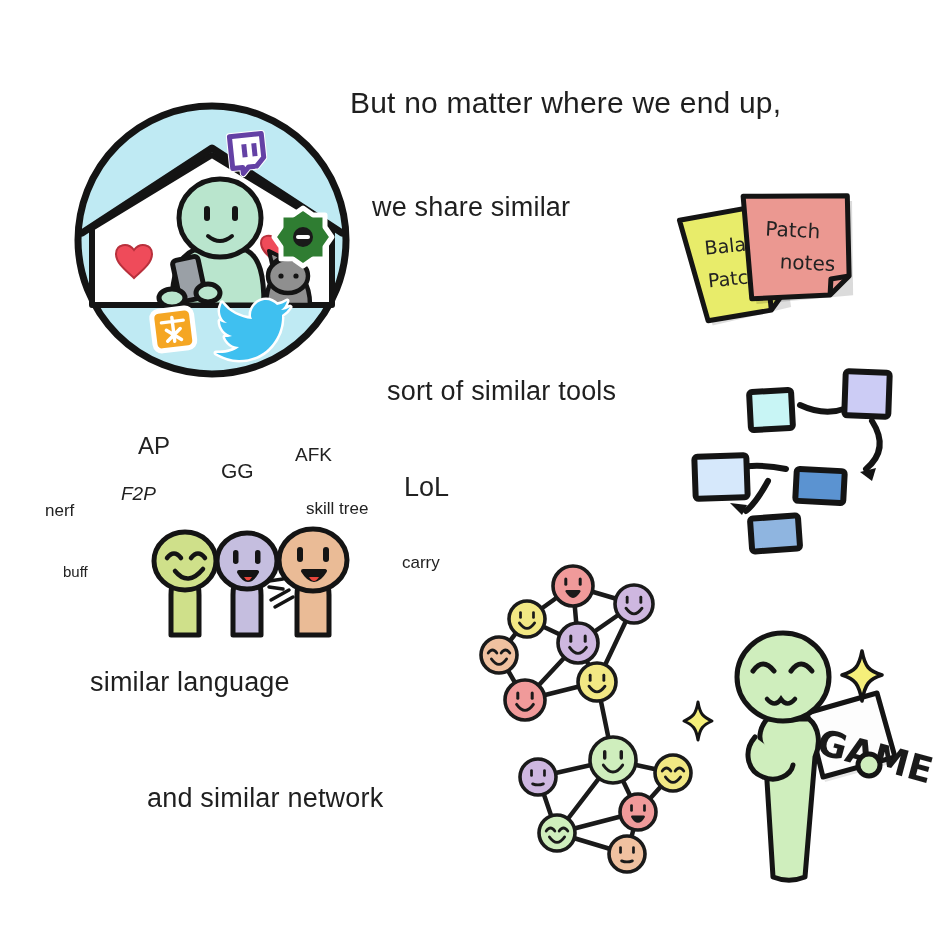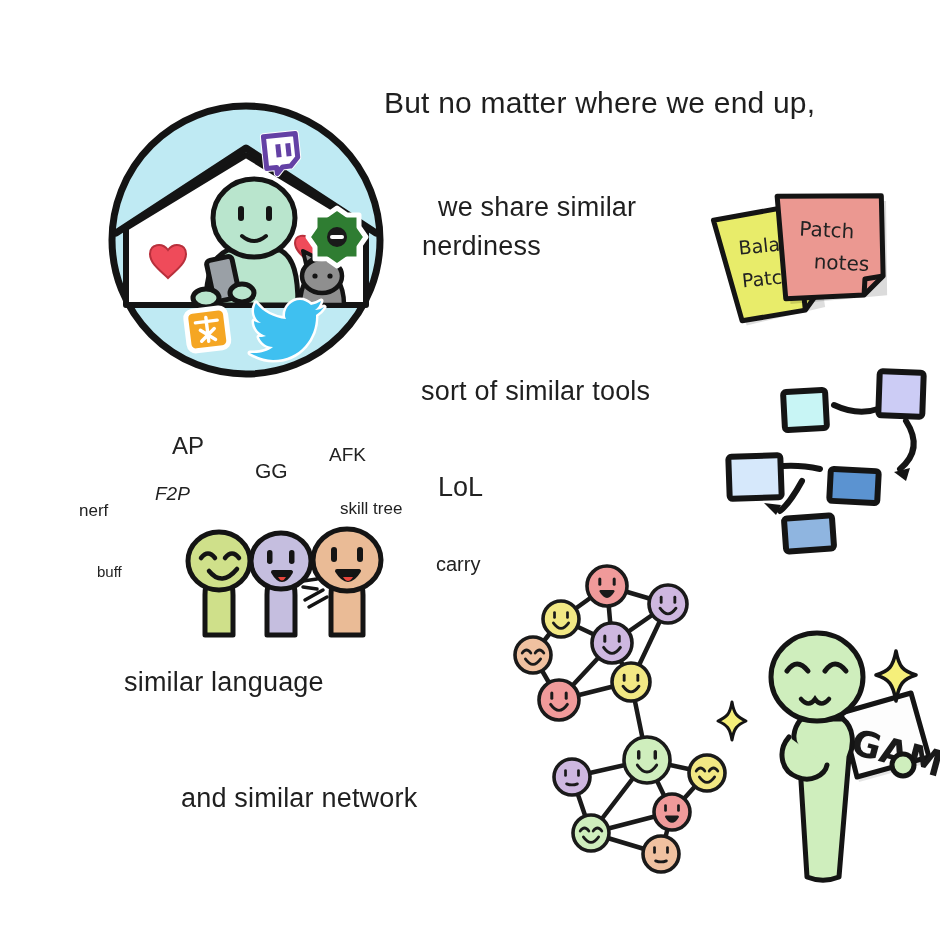--- a/index.html
+++ b/index.html
@@ -5,41 +5,40 @@
 <style>
   html,body{margin:0;padding:0;}
   body{
     width:940px;height:940px;
     background:#ffffff;
     font-family:"Liberation Sans", sans-serif;
     color:#1a1a1a;
     overflow:hidden;
     position:relative;
   }
-  #stage{position:relative;width:822px;height:940px;margin-left:34px;}
+  #stage{position:relative;width:822px;height:940px;}
 
   .txt{position:absolute;white-space:pre;color:#1f1f1f;font-weight:400;}
   .headline{font-size:30px;letter-spacing:.2px;}
   .body-line{font-size:27px;line-height:39px;letter-spacing:.2px;}
   .caption{font-size:27px;letter-spacing:.2px;text-align:center;}
 
   .term{position:absolute;white-space:nowrap;color:#222;}
 
   svg{display:block;overflow:visible;}
   .abs{position:absolute;}
 </style>
 </head>
 <body>
 
 <div id="stage">
 
   <div class="txt headline" style="left:350px;top:86px;">But no matter where we end up,</div>
 
-  <div class="txt body-line" style="left:404px;top:188px;">we share similar</div>
-  <div class="txt body-line" style="left:388px;top:227px;">nerdiness</div>
+  <div class="txt body-line" style="left:372px;top:188px;">we share similar</div>
 
   <div class="txt caption" style="left:387px;top:376px;">sort of similar tools</div>
 
   <div class="txt caption" style="left:90px;top:667px;">similar language</div>
 
   <div class="txt caption" style="left:147px;top:783px;">and similar network</div>
 
   <svg class="abs" style="left:60px;top:100px;" width="320" height="285" viewBox="0 0 320 285">
 
     <circle cx="152" cy="140" r="134" fill="#bfeaf3" stroke="#141414" stroke-width="7"></circle>
@@ -143,21 +142,21 @@
 
   <div>
     <div class="term" style="left:138px;top:432px;font-size:24px;">AP</div>
     <div class="term" style="left:295px;top:444px;font-size:19px;">AFK</div>
     <div class="term" style="left:404px;top:472px;font-size:27px;">LoL</div>
     <div class="term" style="left:121px;top:483px;font-size:19px;font-style:italic;">F2P</div>
     <div class="term" style="left:221px;top:459px;font-size:21px;">GG</div>
     <div class="term" style="left:306px;top:499px;font-size:17px;">skill tree</div>
     <div class="term" style="left:45px;top:501px;font-size:17px;">nerf</div>
     <div class="term" style="left:63px;top:563px;font-size:15px;">buff</div>
-    <div class="term" style="left:402px;top:553px;font-size:20px;">carry</div>
+    <div class="term" style="left:402px;top:553px;font-size:17px;">carry</div>
   </div>
 
   <svg class="abs" style="left:145px;top:525px;" width="225" height="120" viewBox="0 0 225 120">
 
     <g>
       <path d="M26 70 c0 -14 6 -22 14 -22 c8 0 14 8 14 22 l0 40 l-28 0 z" fill="#cfe08a" stroke="#141414" stroke-width="5" stroke-linejoin="round"></path>
       <ellipse cx="40" cy="36" rx="31" ry="29" fill="#cfe08a" stroke="#141414" stroke-width="5"></ellipse>
       <path d="M22 33 q7 -9 14 0" fill="none" stroke="#141414" stroke-width="4.5" stroke-linecap="round"></path>
       <path d="M46 33 q7 -9 14 0" fill="none" stroke="#141414" stroke-width="4.5" stroke-linecap="round"></path>
       <path d="M30 46 q13 16 28 -2" fill="none" stroke="#141414" stroke-width="4.5" stroke-linecap="round"></path>

